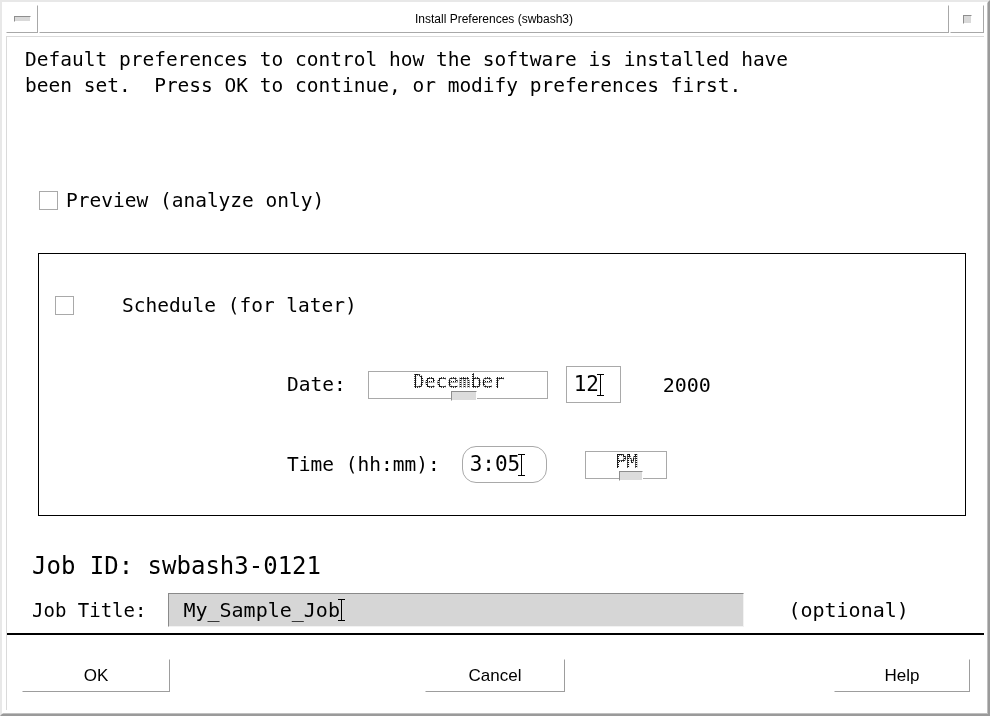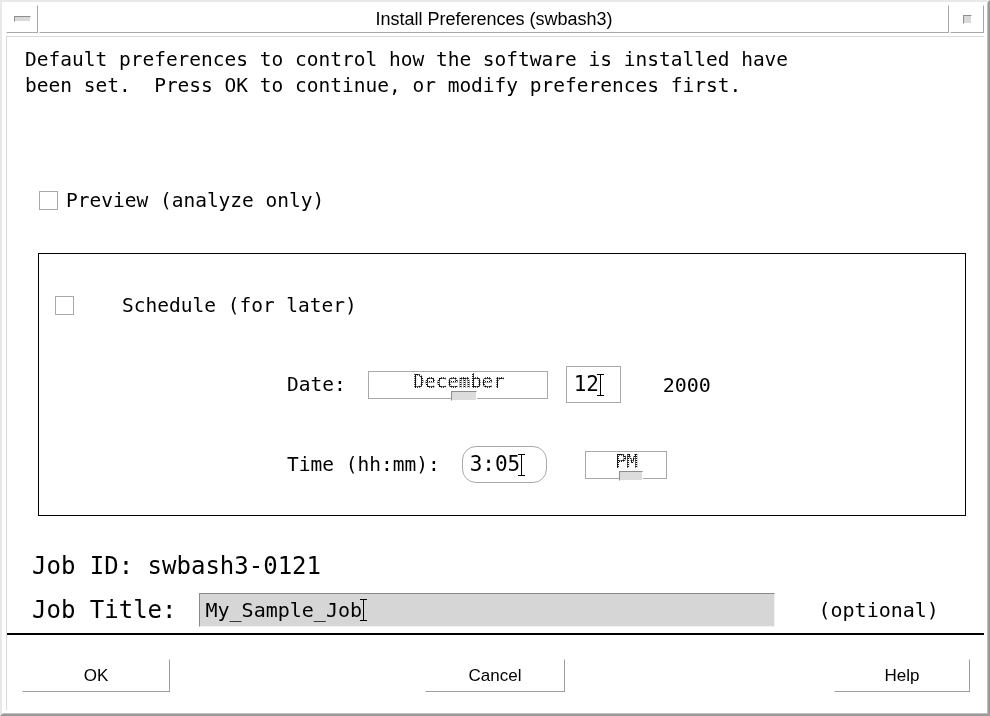--- a/index.html
+++ b/index.html
@@ -95,21 +95,21 @@
     box-sizing: border-box;
     background: #ffffff;
     border-top: 1px solid #ffffff;
     border-left: 1px solid #ffffff;
     border-right: 1px solid #a8a8a8;
     border-bottom: 1px solid #a8a8a8;
     display: flex;
     align-items: center;
     justify-content: center;
     font-family: "Liberation Sans", sans-serif;
-    font-size: 18px;
+    font-size: 12px;
     color: #000000;
     letter-spacing: 0px;
     margin: 0 1px;
   }
 
   
   #client {
     position: absolute;
     left: 6px; top: 36px;
     width: 978px;
@@ -309,38 +309,38 @@
   }
   #job-title-row {
     position: absolute;
     left: 25px;
     top: 556px;
     display: flex;
     align-items: center;
   }
   #job-title-label {
     font-family: "DejaVu Sans Mono", monospace;
-    font-size: 24px;
+    font-size: 19px;
     color: #000000;
     white-space: pre;
     line-height: 1;
   }
   #job-title-input {
     box-sizing: border-box;
     width: 576px;
     height: 34px;
     margin-left: 22px;
     background: #d6d6d6;
     border-top: 1px solid #8a8a8a;
     border-left: 1px solid #8a8a8a;
     border-right: 1px solid #f2f2f2;
     border-bottom: 1px solid #f2f2f2;
     display: flex;
     align-items: center;
-    padding-left: 6px;
+    padding-left: 14px;
     font-family: "DejaVu Sans Mono", monospace;
     font-size: 20px;
     color: #000000;
     white-space: pre;
     line-height: 1;
   }
   #job-title-optional {
     font-family: "DejaVu Sans Mono", monospace;
     font-size: 20px;
     color: #000000;

